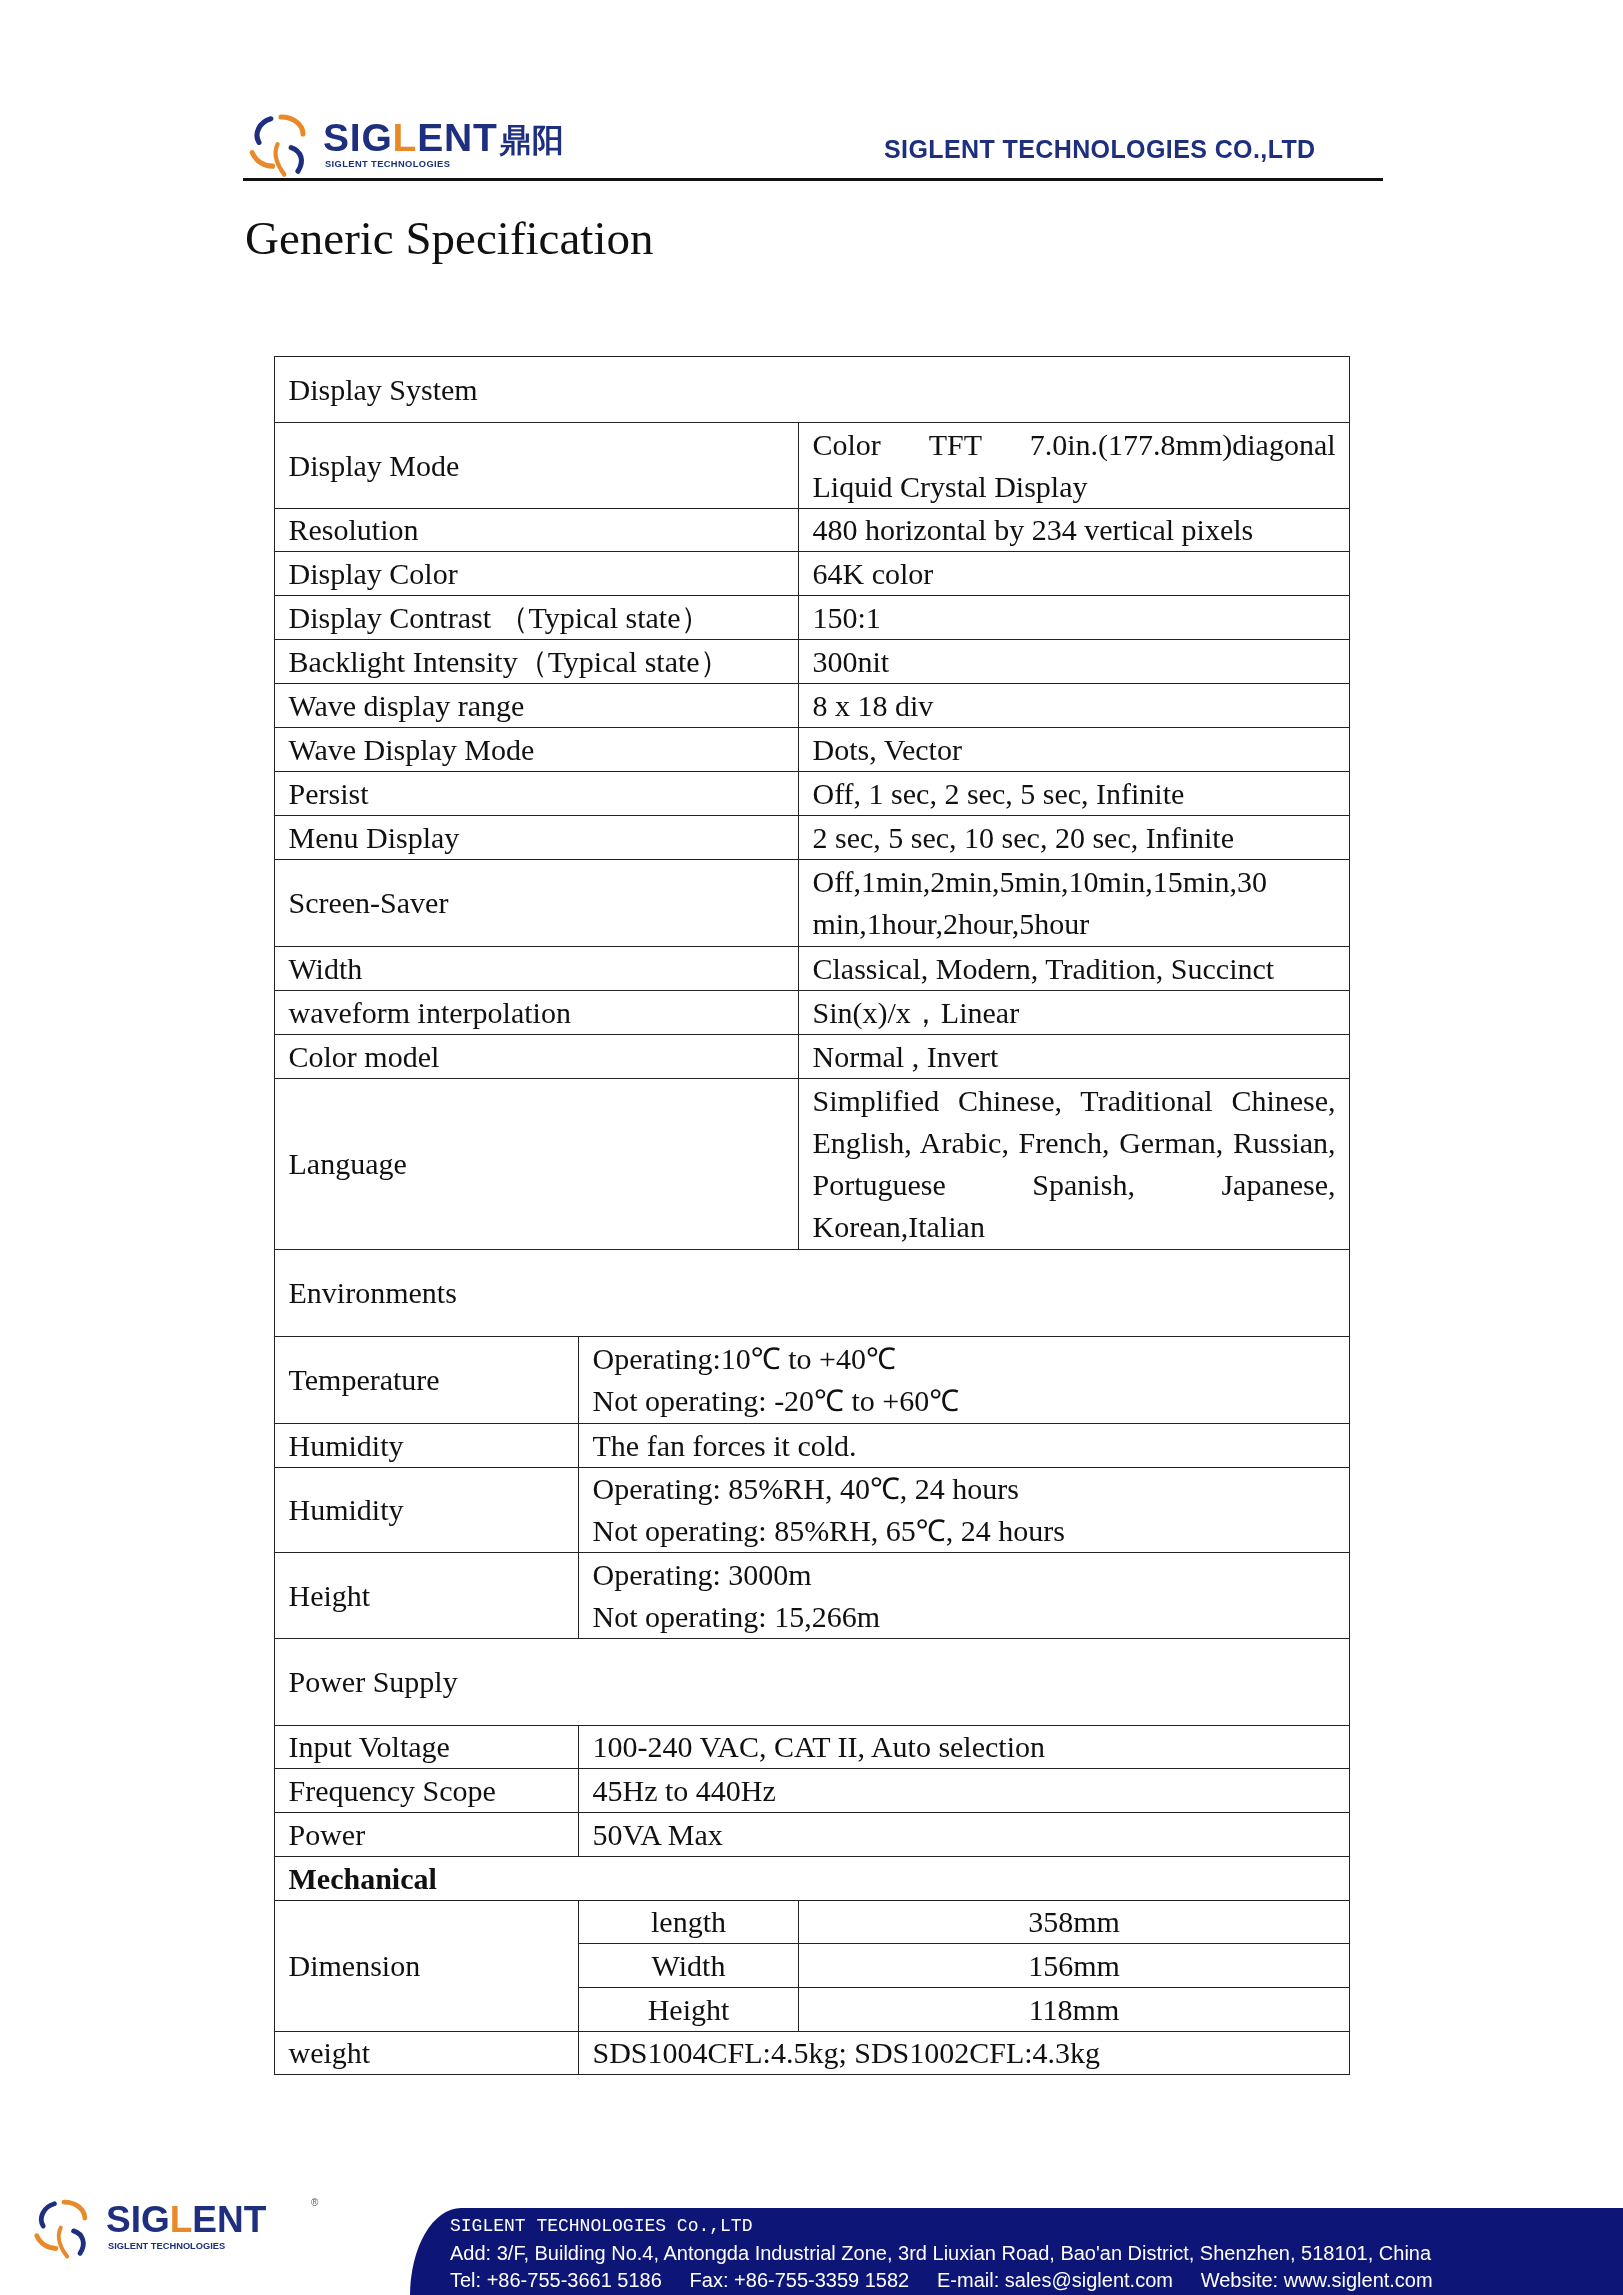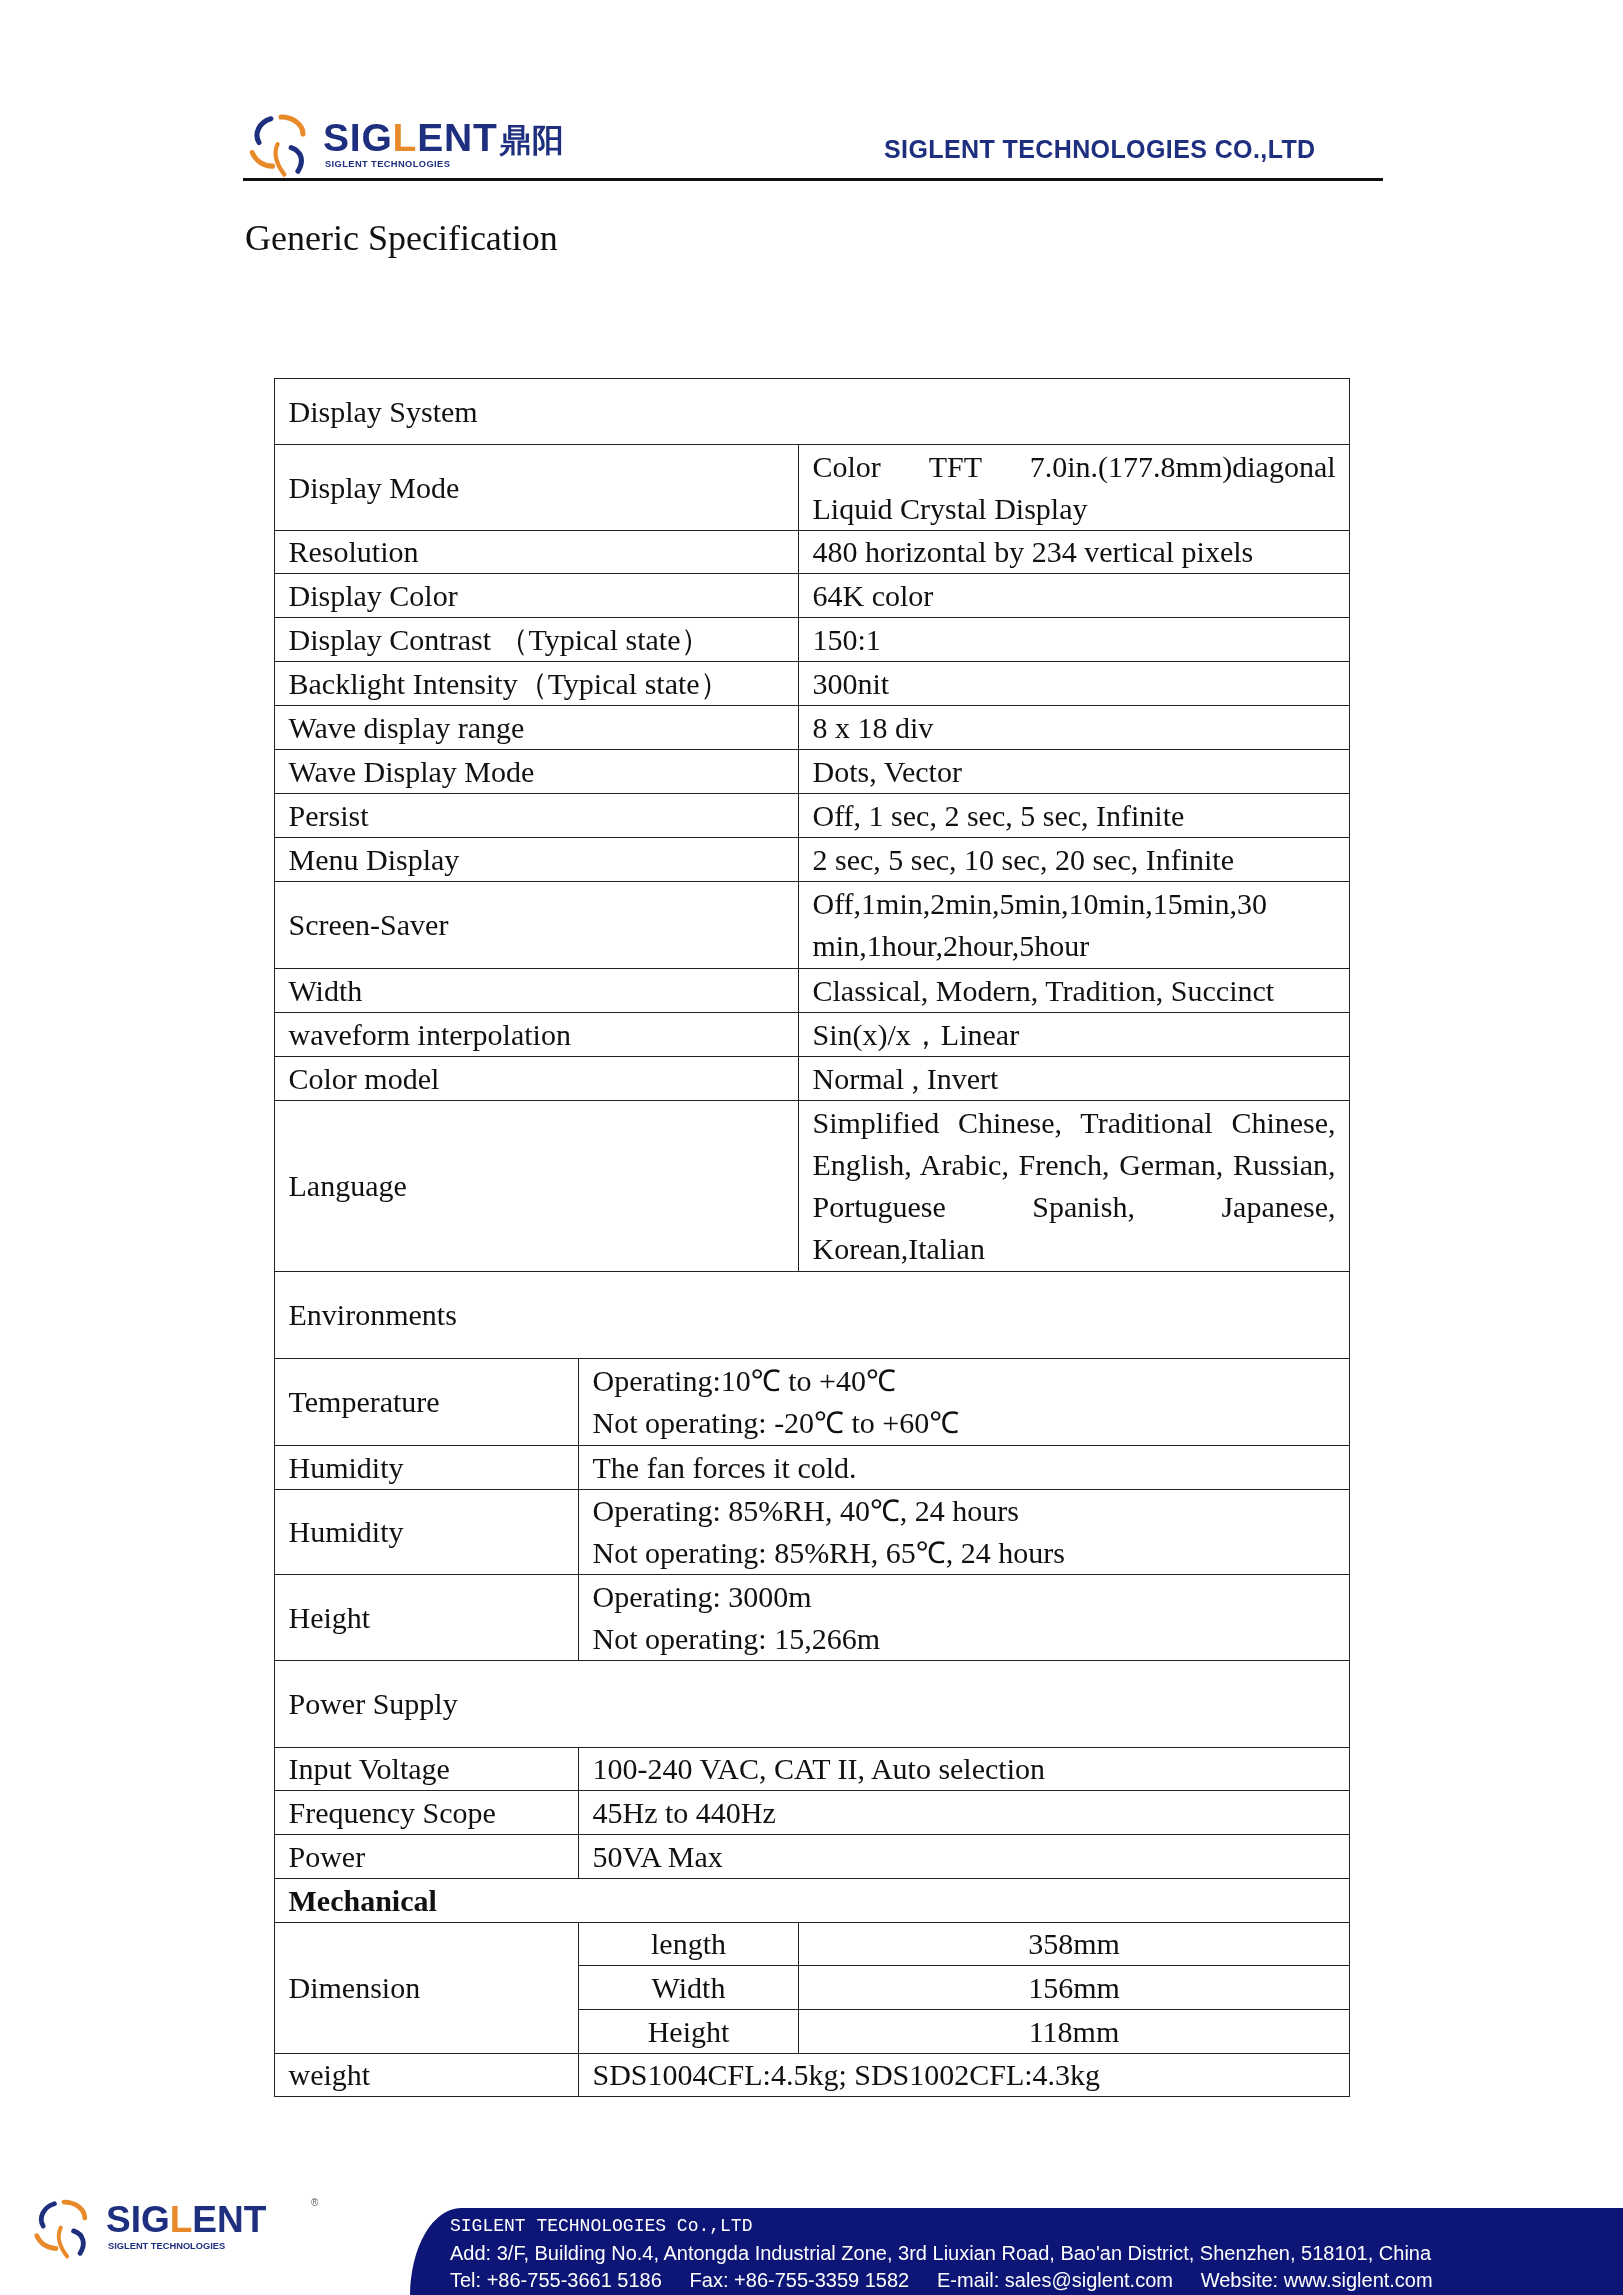--- a/index.html
+++ b/index.html
@@ -4,23 +4,23 @@
 <style>
   html, body { margin:0; padding:0; background:#ffffff; }
   body { width:1623px; height:2295px; position:relative; overflow:hidden; font-family:"Liberation Serif", serif; color:#111; }
   .header-logo { position:absolute; left:247px; top:112px; width:338px; height:66px; }
   .logo-word { position:absolute; left:76px; top:5px; font-family:"Liberation Sans", sans-serif; font-weight:bold; font-size:39px; color:#1d2f7e; letter-spacing:0.8px; line-height:42px; }
   .logo-word .accent { color:#e98a2a; }
   .logo-cn { font-size:32px; font-weight:bold; margin-left:1.7px;text-align:right; }
   .logo-sub { position:absolute; left:78px; top:47px; font-family:"Liberation Sans", sans-serif; font-size:9.3px; font-weight:bold; color:#1d2f7e; letter-spacing:0.4px; }
   .header-company { position:absolute; left:884px; top:135px; font-family:"Liberation Sans", sans-serif; font-weight:bold; font-size:25px; color:#1d2f7e; letter-spacing:0.4px; }
   .header-rule { position:absolute; left:243px; top:178px; width:1140px; height:2.5px; background:#111; }
-  .page-title { position:absolute; left:245px; top:211px; font-size:36px; line-height:54px; color:#111; }
-
-  table.spec { position:absolute; left:274px; top:378px; width:1075px; border-collapse:collapse; table-layout:fixed; font-size:30px; }
+  .page-title { position:absolute; left:245px; top:211px; font-size:47px; line-height:54px; color:#111; }
+
+  table.spec { position:absolute; left:274px; top:356px; width:1075px; border-collapse:collapse; table-layout:fixed; font-size:30px; }
   table.spec td { border:1.7px solid #222; padding:0 13.5px; vertical-align:middle; line-height:42px; }
   .sec td { vertical-align:bottom; padding-bottom:0; }
   .sec-top td { vertical-align:middle; }
   .just { text-align:justify; text-align-last:left; }
   .center { text-align:center;margin-top:45px; }
   .bold { font-weight:bold;margin-top:36px; }
 
   .footer-logo { position:absolute; left:32px; top:2197px; width:271px; height:68px; }
   .footer-logo .fw { position:absolute; left:74px; top:1.7px; font-family:"Liberation Sans", sans-serif; font-weight:bold; font-size:37px; color:#1d2f7e; line-height:41px; }
   .footer-logo .fw .accent { color:#e98a2a; }

